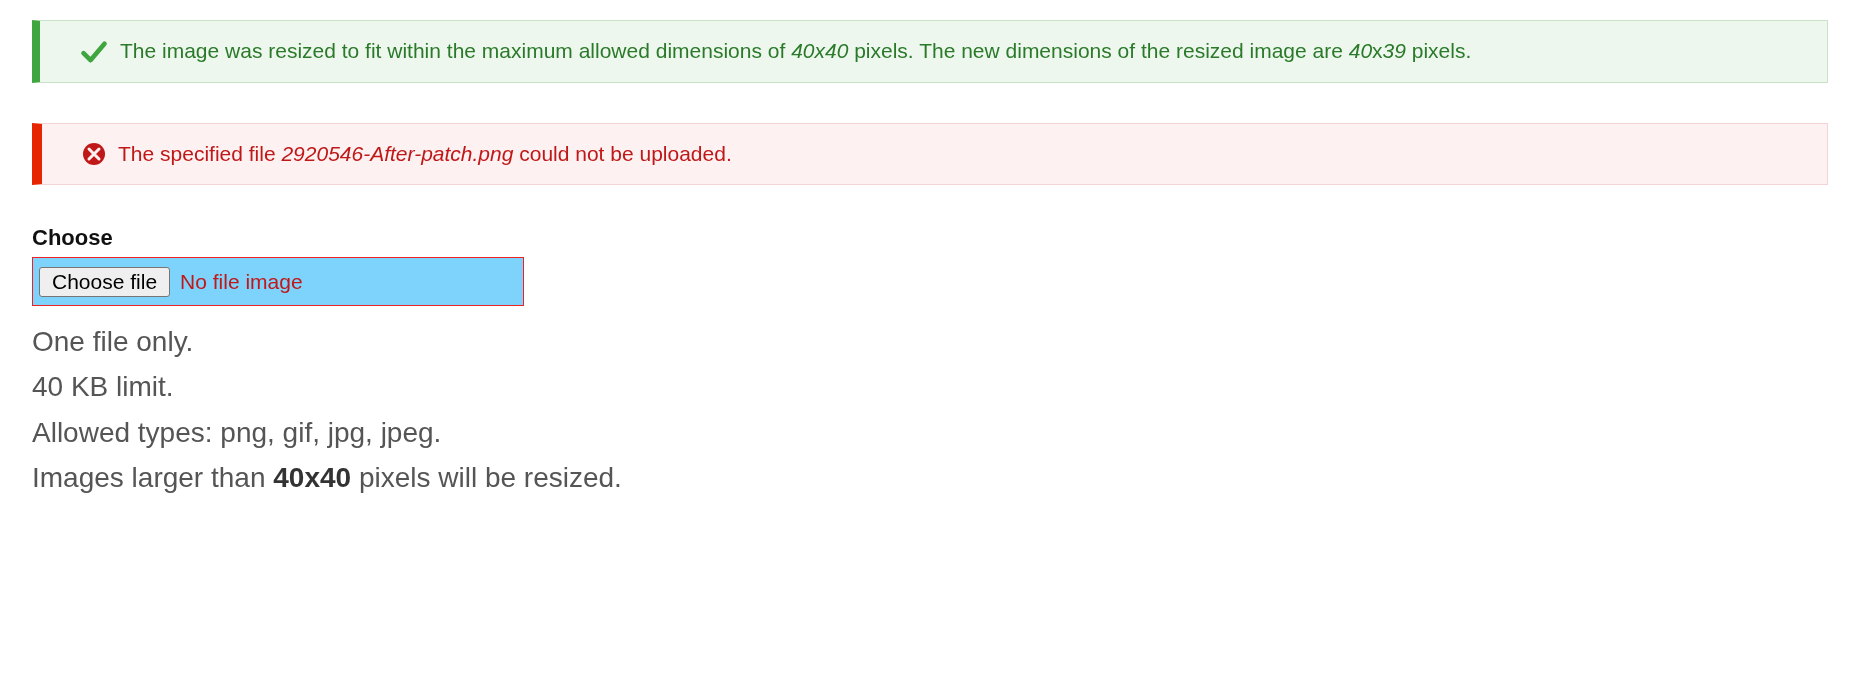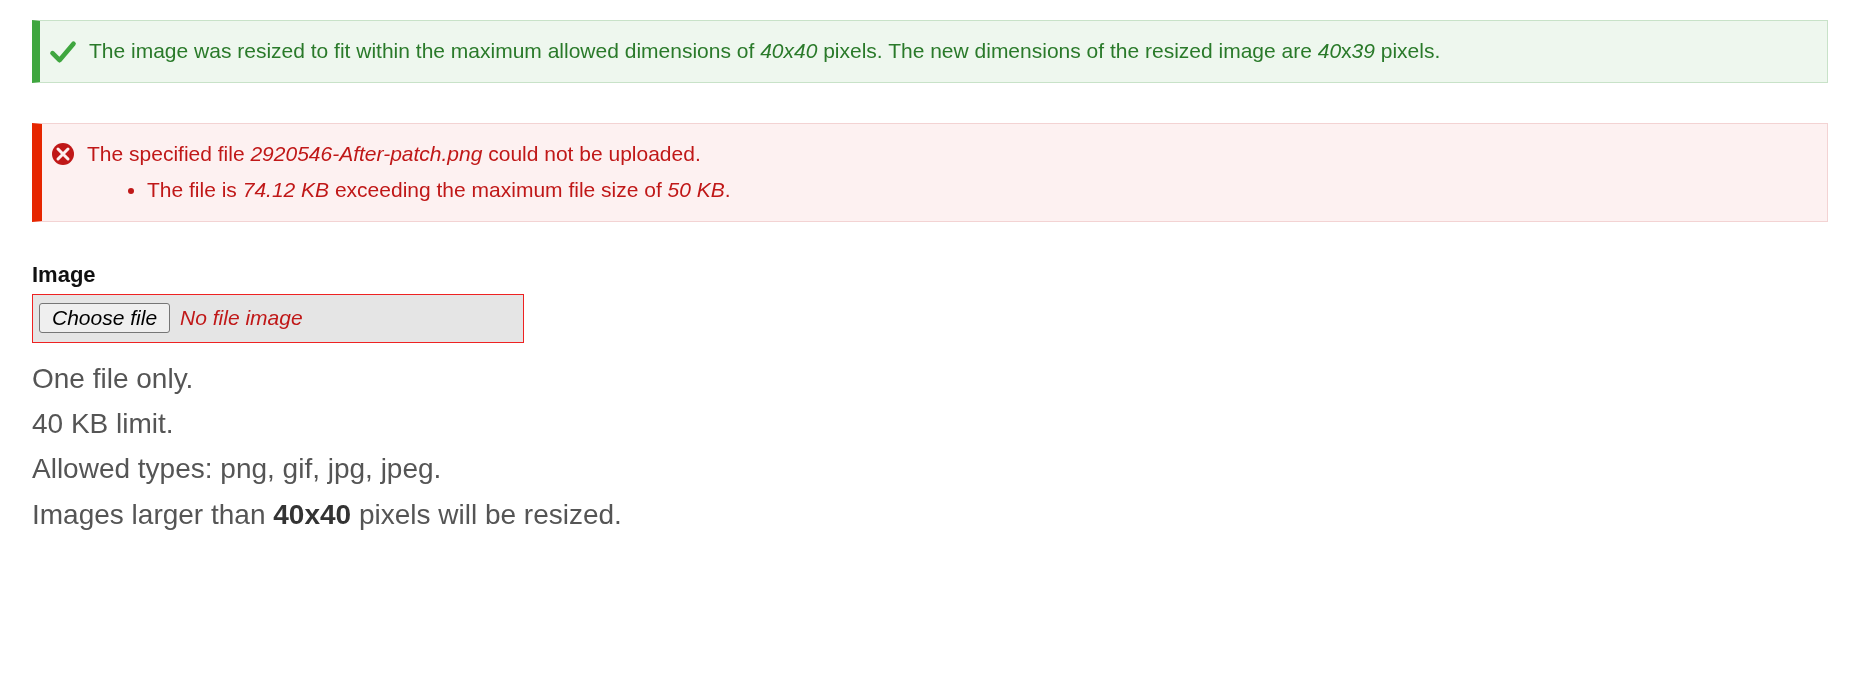--- a/index.html
+++ b/index.html
@@ -7,21 +7,21 @@
     margin: 0;
     padding: 20px 32px;
     font-family: "Lucida Grande", "Segoe UI", Verdana, sans-serif;
     font-size: 21px;
     color: #222;
     background: #fff;
   }
   .alert {
     display: flex;
     align-items: flex-start;
-    padding: 14px 20px 14px 9px;
+    padding: 14px 20px 14px 40px;
     border: 1px solid;
     margin-bottom: 40px;
     line-height: 1.55;
   }
   .alert-success {
     background: #eef7ee;
     border-color: #c8e2c8;
     border-left: 8px solid #3fa63f;
     color: #2a7a2a;
   }
@@ -50,25 +50,24 @@
   .field-label {
     font-weight: 700;
     color: #111;
     margin-bottom: 6px;
     font-size: 22px;
   }
   .file-box {
     display: inline-flex;
     align-items: center;
     border: 1px solid #e22;
-    background: #e5e5e5;
+    background: #7dd3fc;
     padding: 12px 6px;
     width: 492px;
     height: 49px;
-    font-style: italic;
   }
   .choose-btn {
     font: inherit;
     font-size: 21px;
     background: #efefef;
     border: 1px solid #767676;
     border-radius: 3px;
     padding: 2px 12px;
     color: #000;
     margin-right: 10px;
@@ -100,30 +99,25 @@
 </div>
 
 
 <div class="alert alert-error">
   <svg class="icon" viewBox="0 0 24 24" style="width:24px;height:24px;margin-top:4px;">
     <circle cx="12" cy="12" r="11" fill="#c01818"></circle>
     <path stroke="#fdf1f1" stroke-width="3" stroke-linecap="round" d="M7 7 L17 17 M17 7 L7 17"></path>
   </svg>
   <div class="body">
     <span>The specified file </span><em>2920546-After-patch.png</em><span> could not be uploaded.</span>
-    <ul>
-      <li>
-        <span>The file is </span><em>74.12 KB</em><span> exceeding the maximum file size of </span><em>50 KB</em><span>.</span>
-      </li>
-    </ul>
   </div>
 </div>
 
 
-<div class="field-label">Image</div>
+<div class="field-label">Choose</div>
 <div class="file-box">
   <button class="choose-btn">Choose file</button>
   <span class="file-status">No file image</span>
 </div>
 
 <div class="help">
   <p>One file only.</p>
   <p>40 KB limit.</p>
   <p>Allowed types: png, gif, jpg, jpeg.</p>
   <p>

